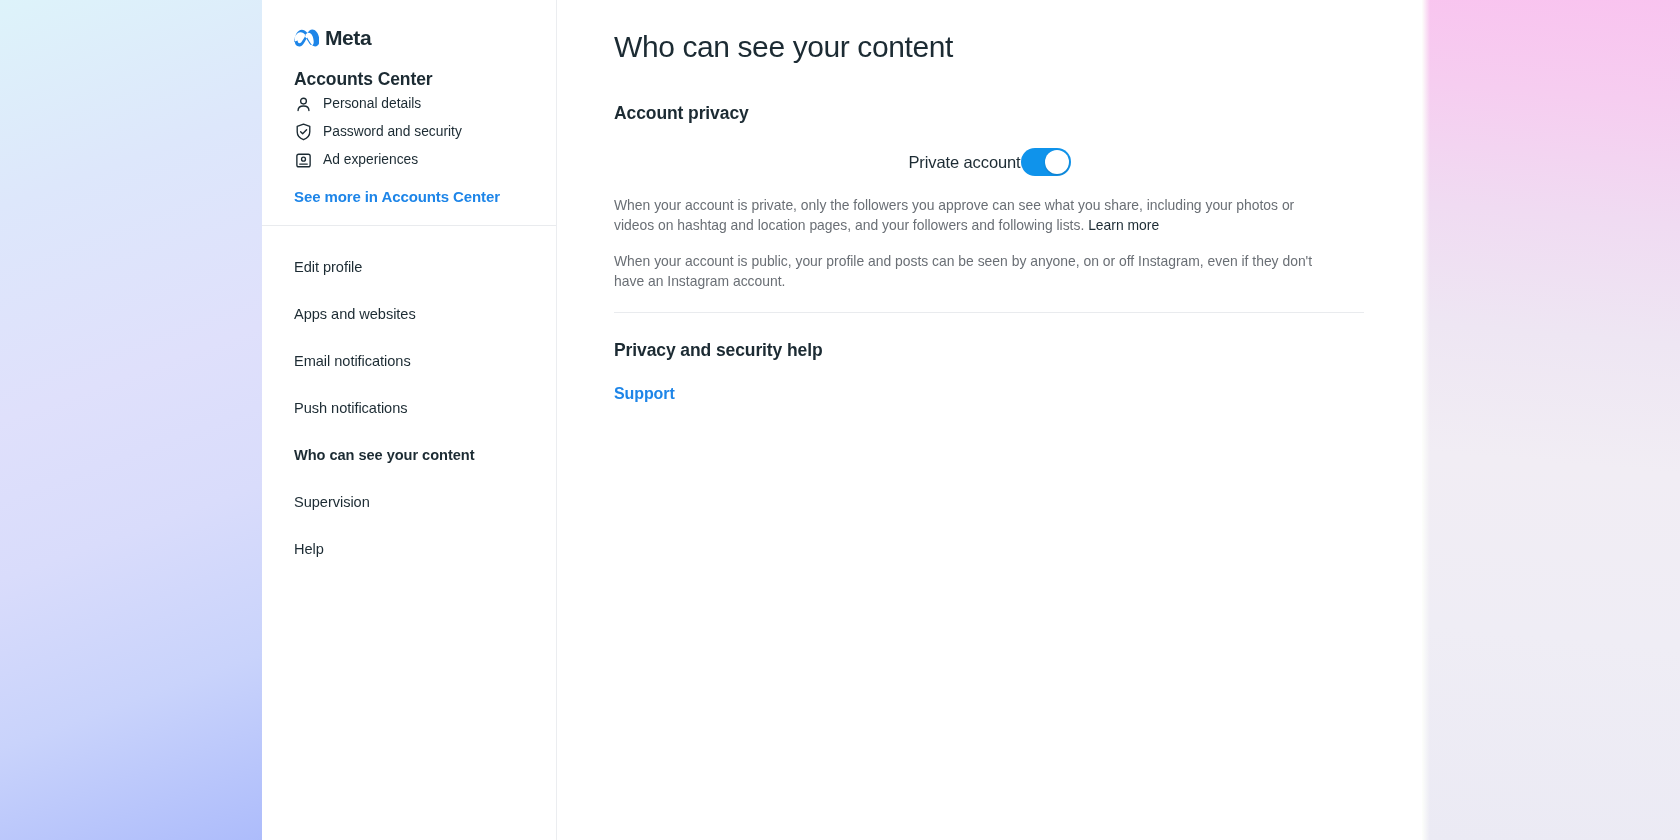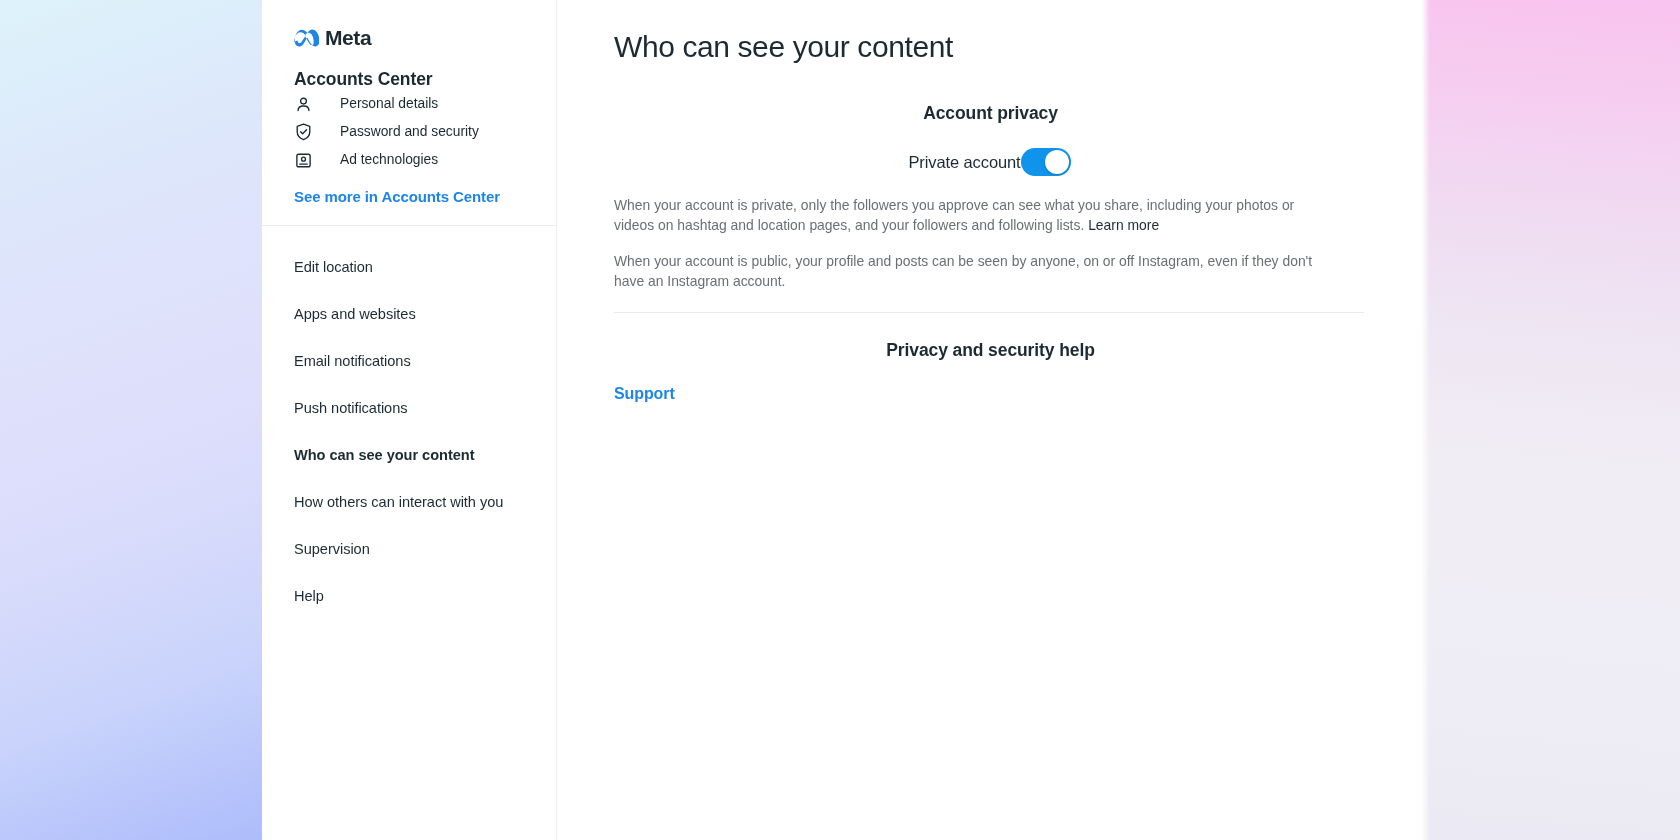--- a/index.html
+++ b/index.html
@@ -115,21 +115,21 @@
     color: #4b4f56;
     margin-bottom: 14px;
     max-width: 225px;
   }
 
   .quick-links { margin-bottom: 14px; }
 
   .quick-link {
     display: flex;
     align-items: center;
-    gap: 27px;
+    gap: 10px;
     padding: 4px 0;
     cursor: pointer;
   }
   .quick-link .qicon {
     width: 19px;
     height: 19px;
     flex: 0 0 19px;
     display: flex;
     align-items: center;
     justify-content: center;
@@ -193,21 +193,20 @@
     margin-bottom: 37px;
     line-height: 38px;
   }
 
   .section-heading {
     font-size: 17.5px;
     font-weight: 700;
     color: #1c2b33;
     letter-spacing: -0.1px;
     margin-bottom: 24px;
-    text-align: center;
   }
 
   .toggle-row {
     display: flex;
     align-items: center;
     justify-content: center;
     margin-bottom: 20px;
     padding-right: 2px;
   }
 
@@ -318,37 +317,36 @@
           </div>
 
           <div class="quick-link">
             <span class="qicon">
               <svg width="17" height="17" viewBox="0 0 20 20" fill="none" stroke="#1c2b33" stroke-width="1.6">
                 <rect x="2.2" y="2.6" width="15.6" height="14.8" rx="2.2" stroke-linejoin="round"></rect>
                 <circle cx="10" cy="8.4" r="2.3"></circle>
                 <path d="M5.6 14.2h8.8" stroke-linecap="round"></path>
               </svg>
             </span>
-            <span class="qlabel">Ad technologies</span>
+            <span class="qlabel">Ad experiences</span>
           </div>
 
         </div>
 
         <a class="see-more">See more in Accounts Center</a>
       </div>
 
       <div class="side-divider"></div>
 
       <ul class="nav-list">
-        <li class="nav-item">Edit location</li>
+        <li class="nav-item">Edit profile</li>
         <li class="nav-item">Apps and websites</li>
         <li class="nav-item">Email notifications</li>
         <li class="nav-item">Push notifications</li>
         <li class="nav-item active">Who can see your content</li>
-        <li class="nav-item">How others can interact with you</li>
         <li class="nav-item">Supervision</li>
         <li class="nav-item">Help</li>
       </ul>
 
     </aside>
 
     <main class="content">
 
       <h1 class="page-title">Who can see your content</h1>
 

